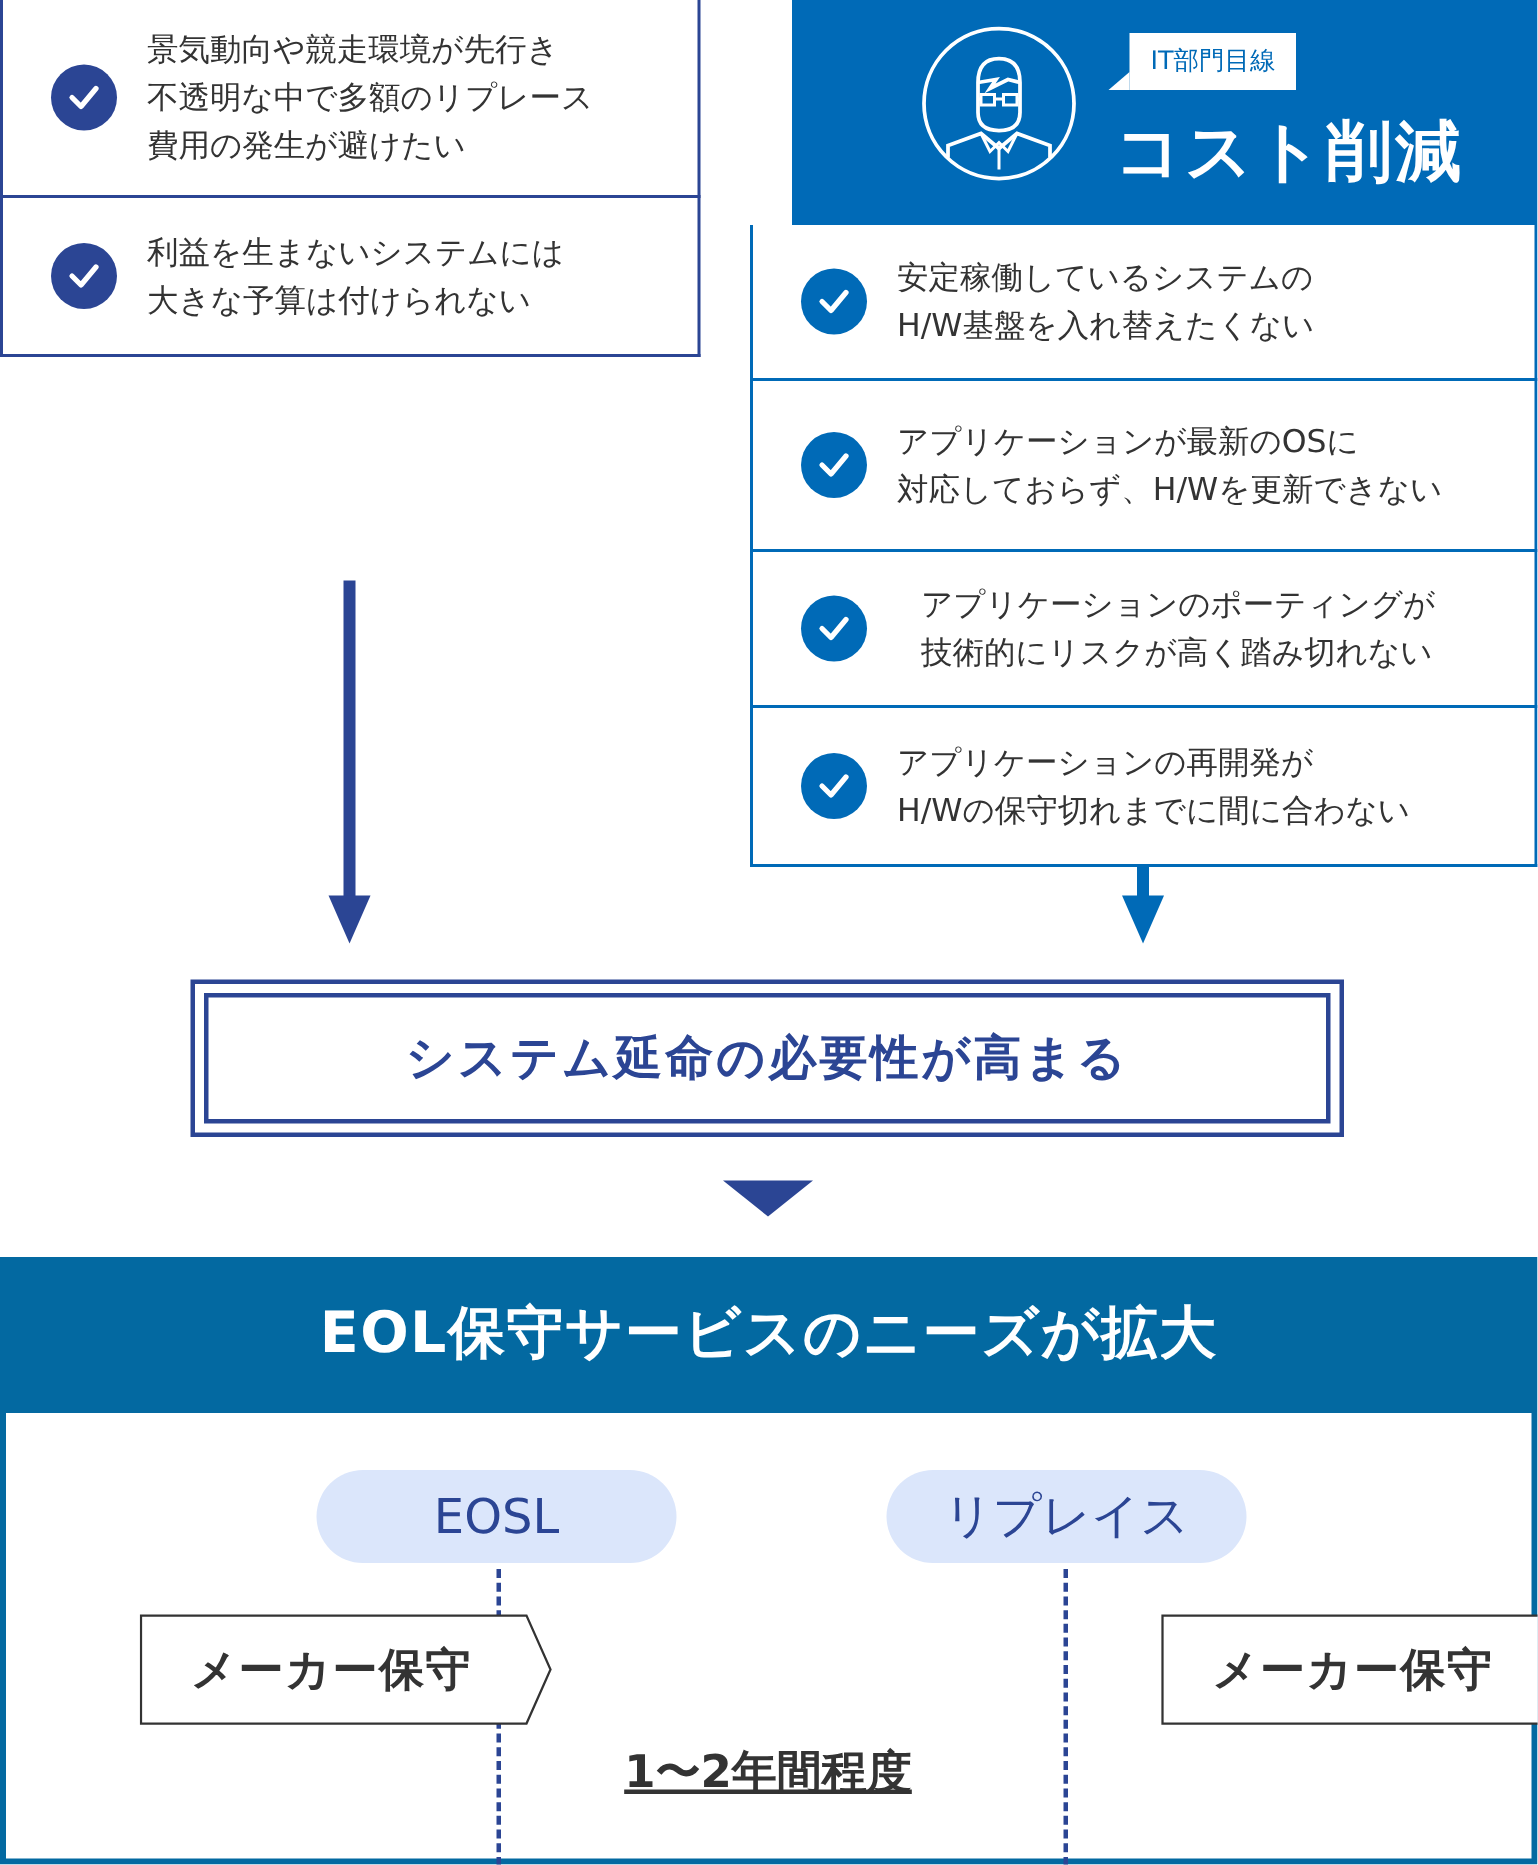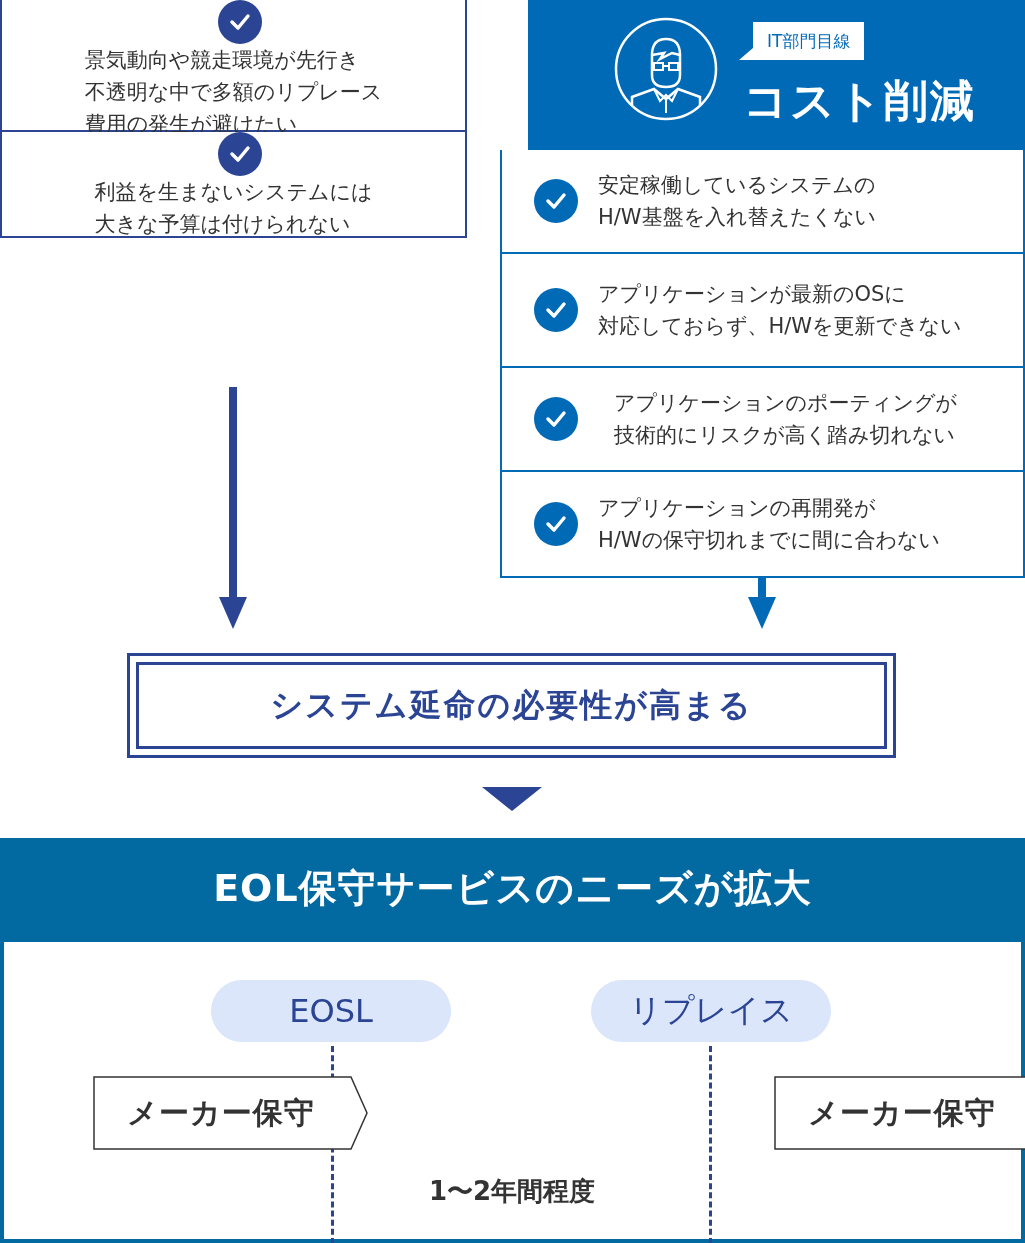--- a/index.html
+++ b/index.html
@@ -21,21 +21,21 @@
   .tag { position: absolute; top: 22px; height: 38px; background: #fff; padding: 0 14px; line-height: 38px; font-size: 17px; font-weight: bold; white-space: nowrap; }
   .col-left .tag { left: 205px; color: #2b4594; }
   .col-right .tag { left: 225px; color: #006ab7; font-weight: normal; }
   .tag-tail { position: absolute; left: -14px; bottom: 0; width: 0; height: 0; border-left: 14px solid transparent; border-bottom: 12px solid #fff; }
 
   .col-title { position: absolute; top: 72px; font-size: 44px; font-weight: bold; letter-spacing: 2px; white-space: nowrap; color: #fff; }
   .col-left .col-title { left: 190px; }
   .col-right .col-title { left: 215px; }
 
   .item { position: relative; background: #fff; display: flex; align-items: center; }
-  .col-left .item { border: 2px solid #2b4594; border-top: none; flex-direction: column; }
+  .col-left .item { border: 2px solid #2b4594; border-top: none; }
   .col-right .item { border: 2px solid #006ab7; border-top: none; }
   .col-left .item-0 { height: 132px; }
   .col-left .item-1 { height: 106px; }
   .col-right .item { height: 110px; }
   .col-right .item-0 { height: 104px; }
   .col-right .item-1 { height: 114px; }
   .col-right .item-2 { height: 104px; gap: 16px; }
   .col-right .item-3 { height: 106px; }
 
   .check { flex: 0 0 auto; width: 44px; height: 44px; border-radius: 50%; display: flex; align-items: center; justify-content: center; margin-left: 32px; margin-right: 20px; }
@@ -69,21 +69,21 @@
 
   .chevron { position: absolute; top: 134px; height: 74px; margin-left: 48px; }
   .chev-1 { left: 41px; width: 276px; }
   .chev-2 { left: 343px; width: 350px; }
   .chev-3 { left: 722px; width: 276px; }
   .chevron svg { position: absolute; left: 0; top: 0; width: 100%; height: 100%; }
   .chev-label { position: absolute; left: 0; top: 0; right: 20px; bottom: 0; display: flex; align-items: center; justify-content: center; font-size: 30px; font-weight: bold; letter-spacing: 1px; }
   .chev-1 .chev-label, .chev-3 .chev-label { color: #333; }
   .chev-2 .chev-label { color: #fff; }
 
-  .period { position: absolute; left: 343px; width: 330px; top: 232px; text-align: center; font-size: 26px; font-weight: bold; color: #333; }
+  .period { position: absolute; left: 343px; width: 330px; top: 219px; text-align: center; font-size: 30px; font-weight: bold; color: #333; text-decoration: underline; }
 </style>
 </head>
 <body>
 
 <div class="col col-left">
   <div class="item item-0">
     <span class="check">
       <svg width="22" height="18" viewBox="0 0 22 18">
           <path d="M3 9 L9 15 L19 3" fill="none" stroke="#fff" stroke-width="3.5" stroke-linecap="round" stroke-linejoin="round"></path>
         </svg>

